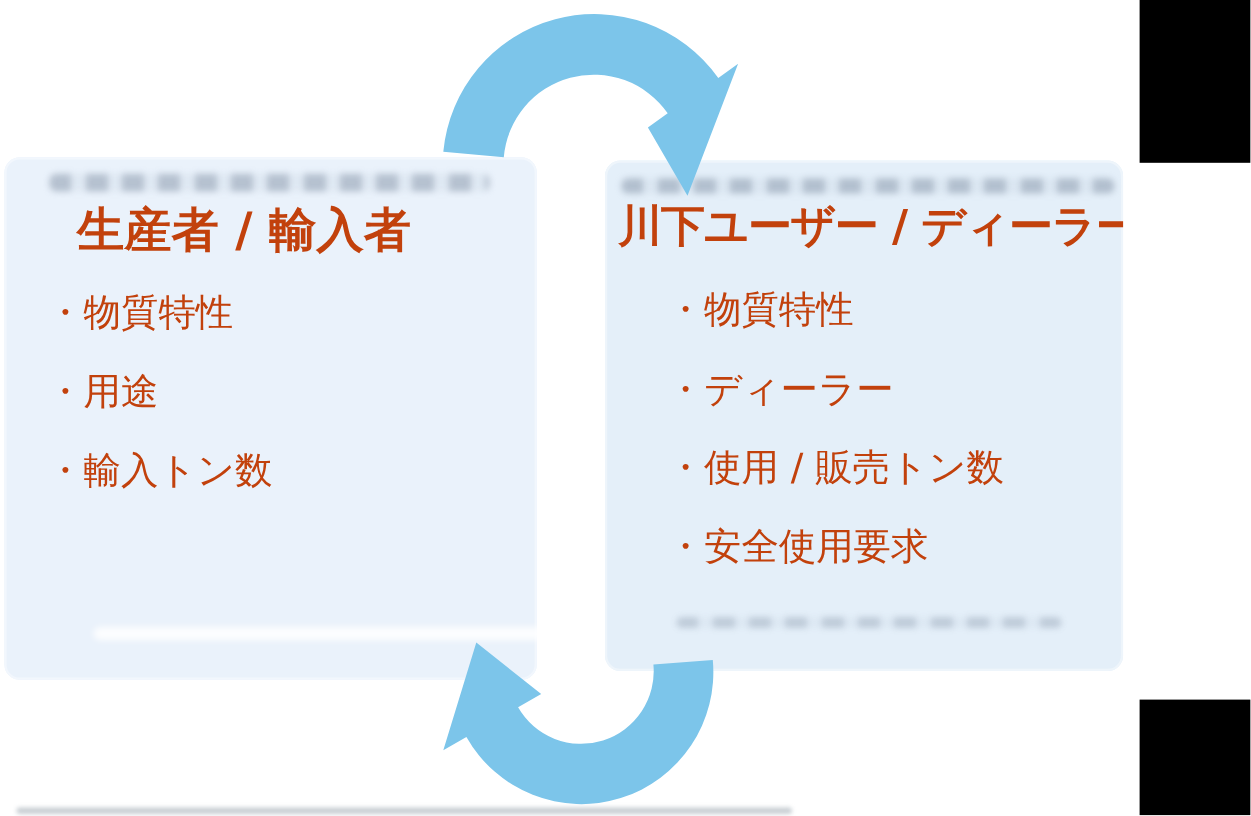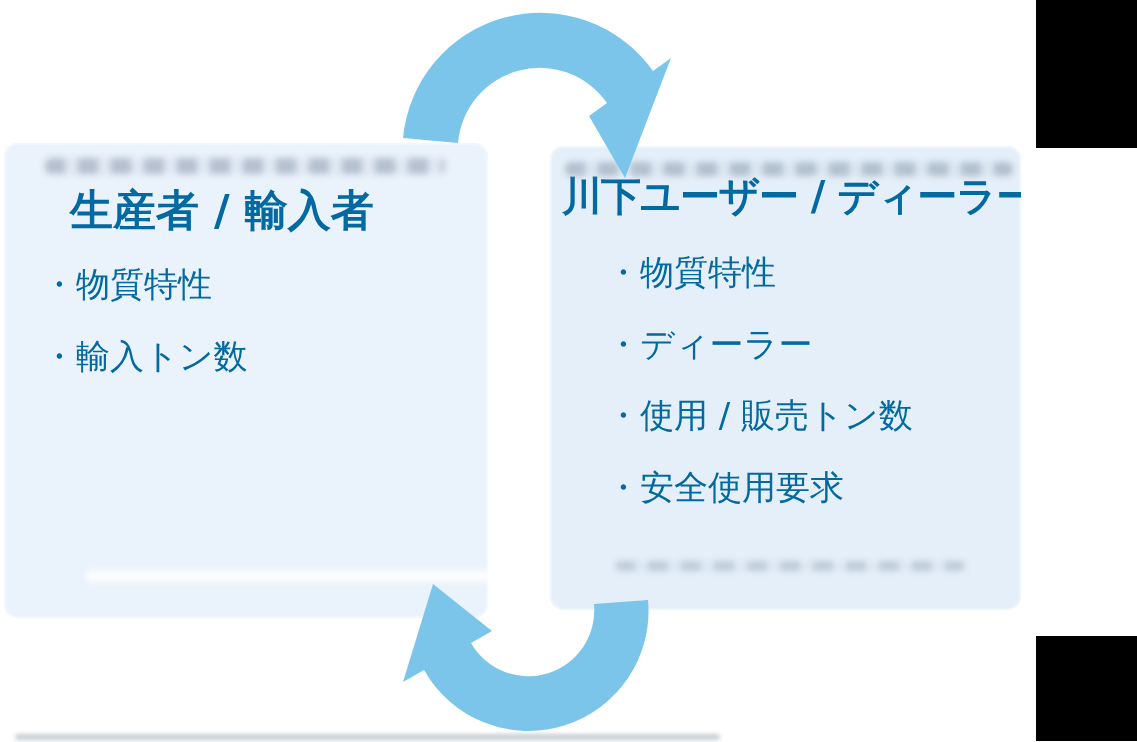--- a/index.html
+++ b/index.html
@@ -3,21 +3,21 @@
 <meta charset="utf-8">
 <style>
   html, body { margin: 0; padding: 0; background: #ffffff; }
   .canvas {
     position: relative;
     width: 1137px;
     height: 742px;
     background: #ffffff;
     overflow: hidden;
     font-family: "DejaVu Sans", "Liberation Sans", sans-serif;
-    color: #0369a1;
+    color: #c2410c;
   }
   
   .info-box {
     position: absolute;
     box-sizing: border-box;
     border-radius: 14px;
     z-index: 1;
   }
   .box-left {
     left: 4px; top: 143px;
@@ -33,21 +33,21 @@
   }
   .box-title {
     margin: 44px 0 0 66px;
     font-size: 43px;
     font-weight: bold;
     line-height: 1.1;
     white-space: nowrap;
     letter-spacing: 0px;
   }
   .box-right .box-title {
-    margin: 28px 0 0 12px;
+    margin: 38px 0 0 12px;
     font-size: 40px;
     letter-spacing: -1px;
     overflow: hidden;
   }
   .item-list {
     list-style: none;
     margin: 32px 0 0 38px;
     padding: 0;
     display: flex;
     flex-direction: column;
@@ -97,20 +97,21 @@
 </style>
 </head>
 <body>
 
 <div class="canvas">
 
   <div class="info-box box-left">
     <h2 class="box-title">生産者 / 輸入者</h2>
     <ul class="item-list">
       <li>・物質特性</li>
+      <li>・用途</li>
       <li>・輸入トン数</li>
     </ul>
   </div>
 
   <div class="info-box box-right">
     <h2 class="box-title">川下ユーザー / ディーラー</h2>
     <ul class="item-list">
       <li>・物質特性</li>
       <li>・ディーラー</li>
       <li>・使用 / 販売トン数</li>

